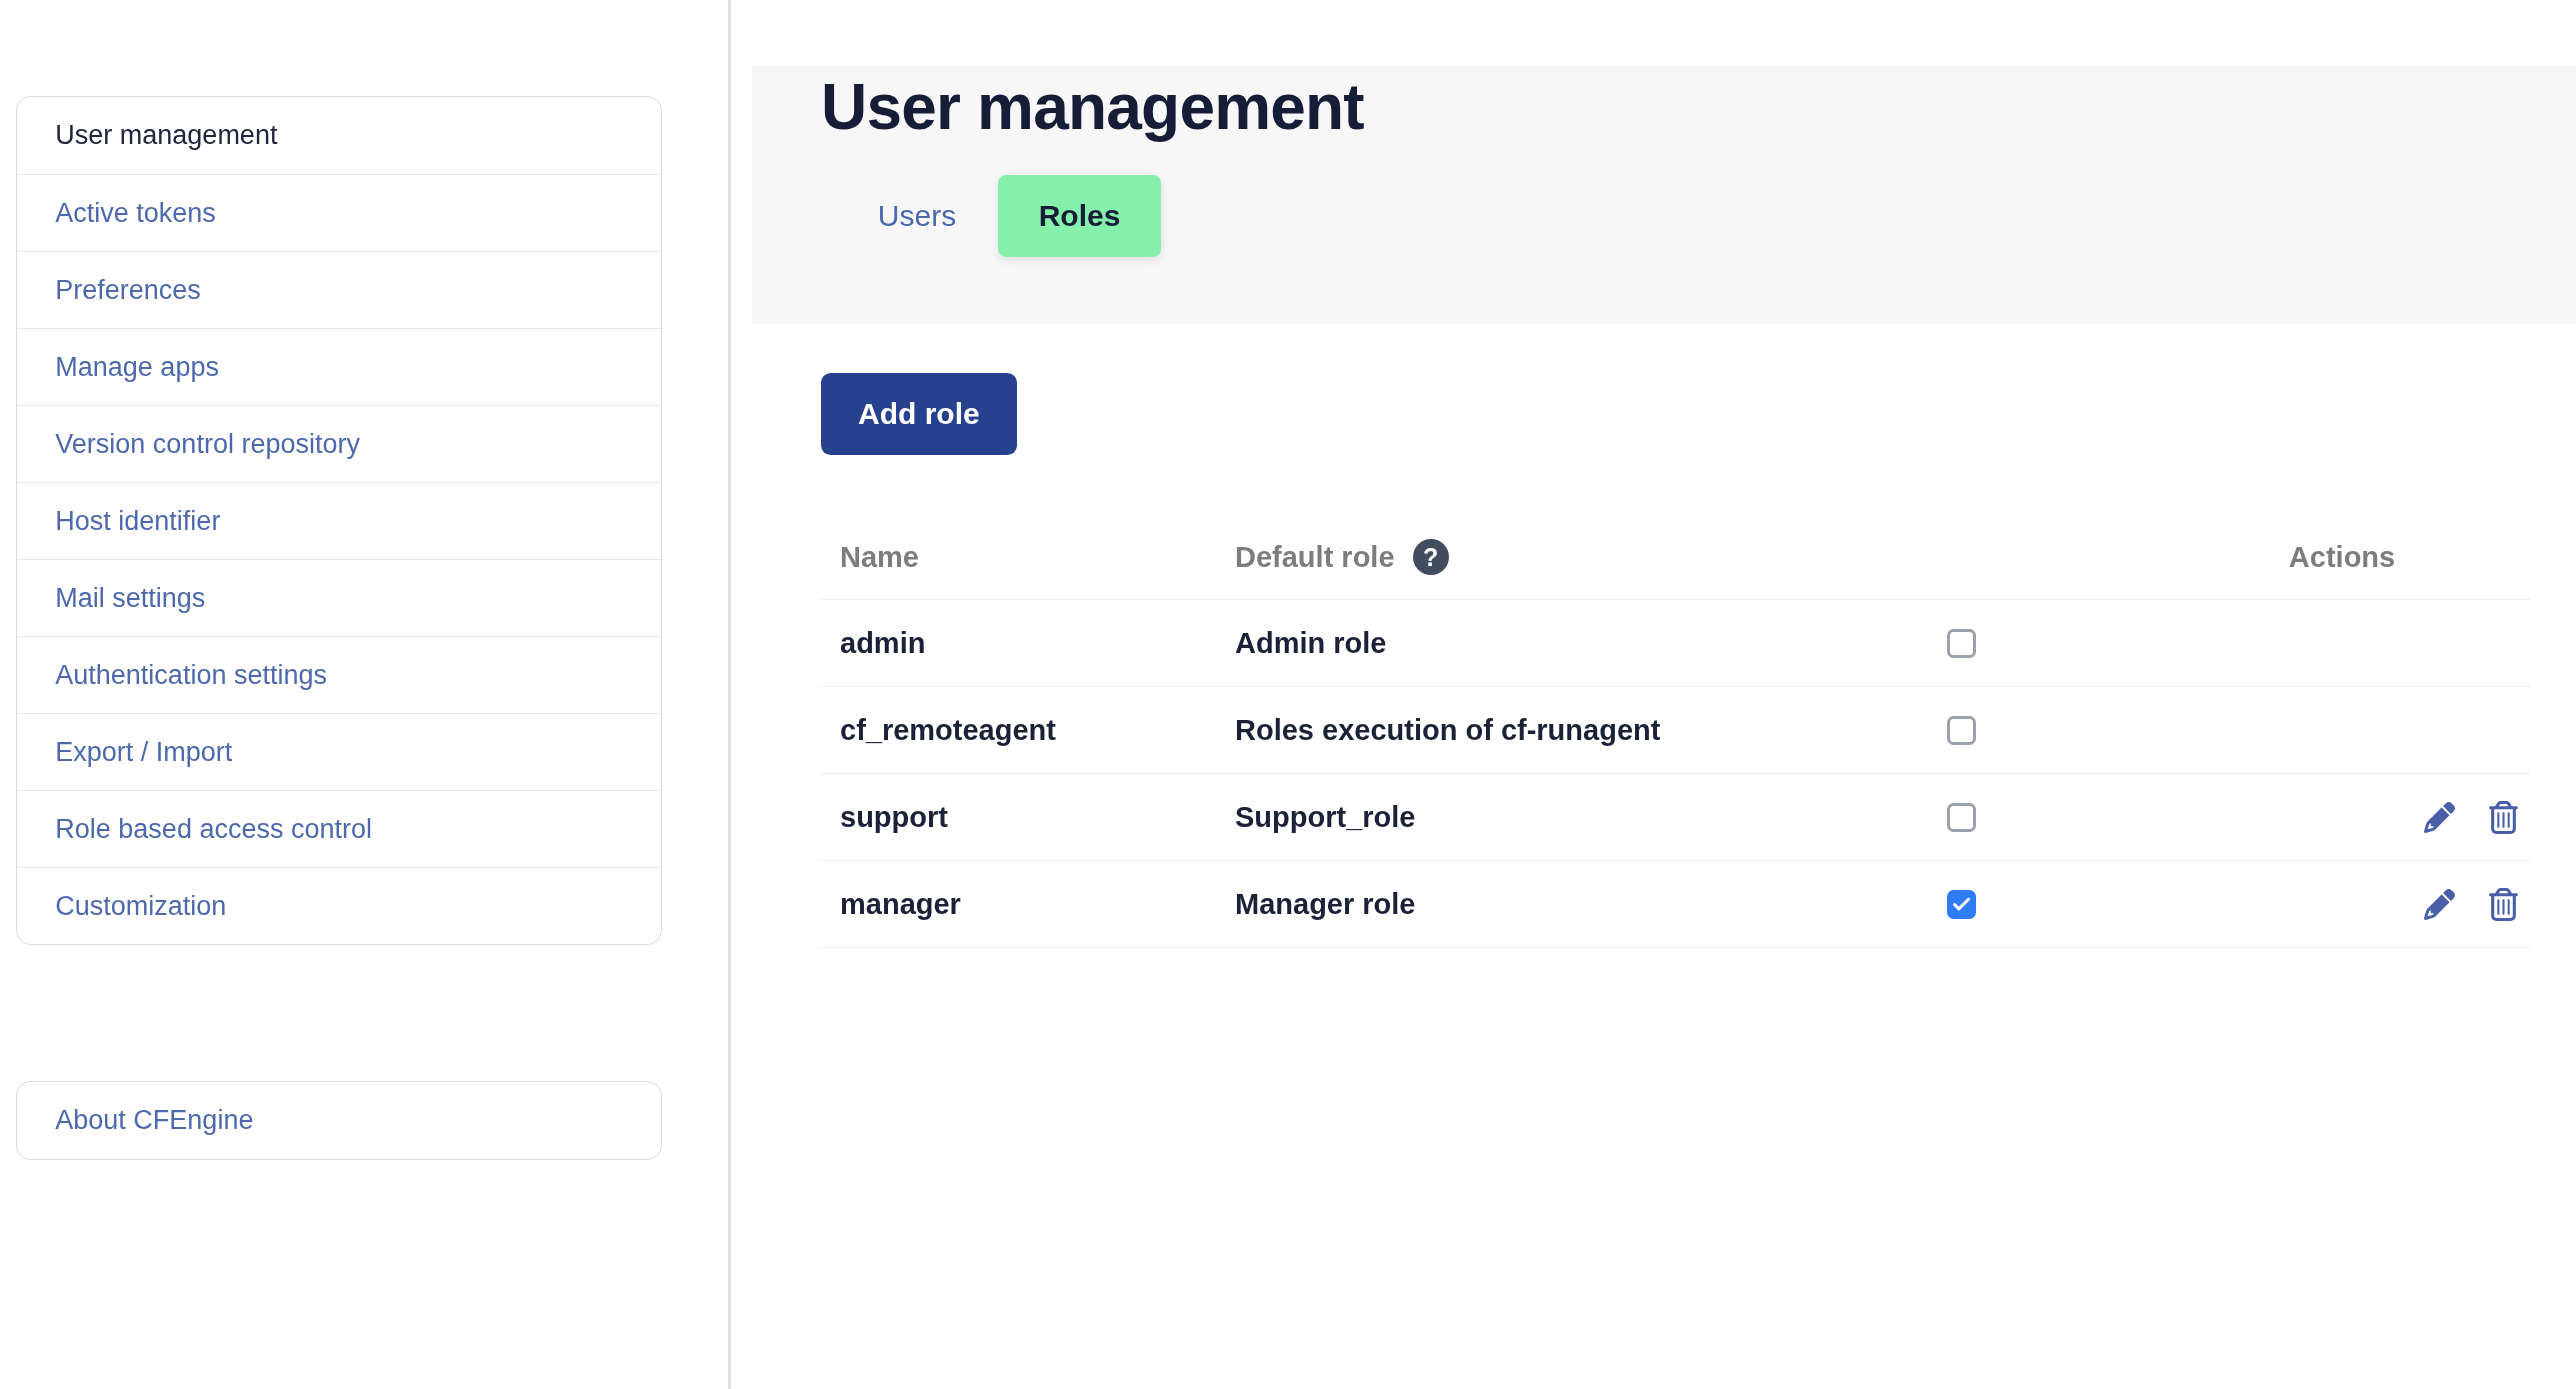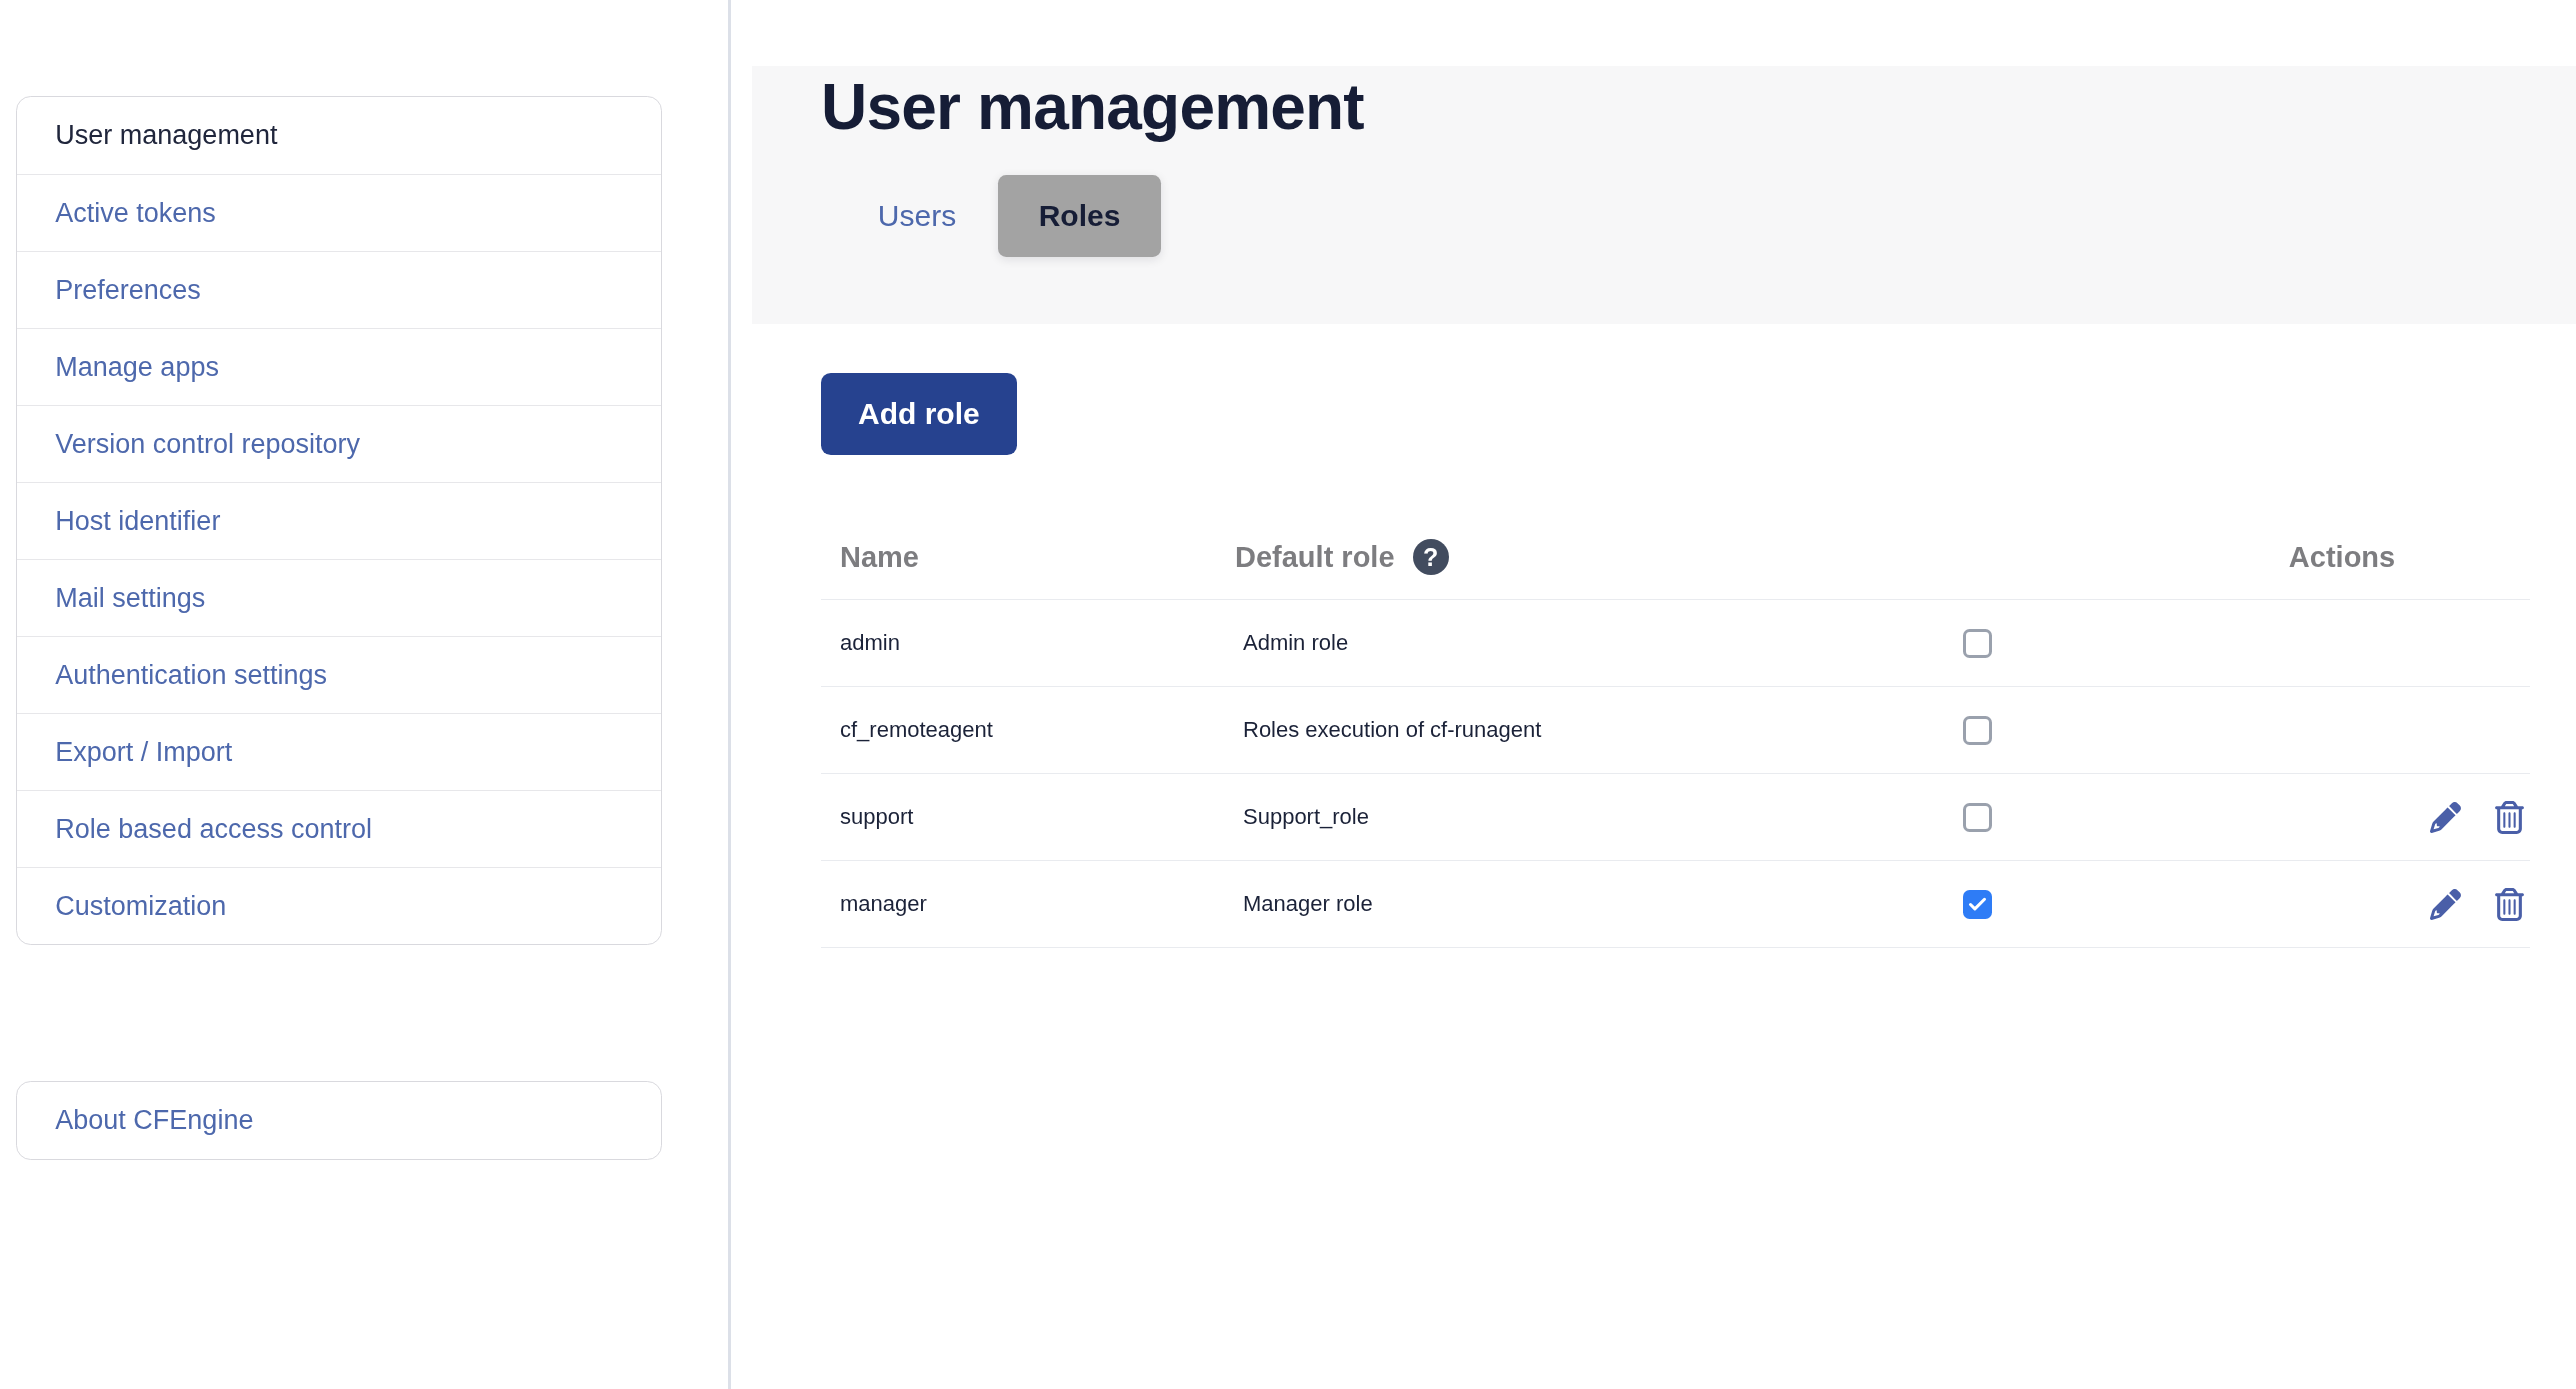--- a/index.html
+++ b/index.html
@@ -21,34 +21,34 @@
 
   
   .header-strip { position: absolute; left: 752px; top: 66px; width: 1824px; height: 258px;
     background: #f7f7f8; }
   .page-title { position: absolute; left: 821px; top: 75px; font-size: 64px;
     font-weight: 800; color: #161d36; line-height: 1; letter-spacing: -0.8px; }
   .tab { position: absolute; top: 175px; height: 82px; display: flex; align-items: center;
     justify-content: center; font-size: 30px; cursor: pointer; }
   .tab-users { left: 864px; width: 106px; color: #4d68ac; }
   .tab-roles { left: 998px; width: 163px; color: #161d36; font-weight: 600; }
-  .tab.active { background: #a3a3a3; border-radius: 8.2px;
+  .tab.active { background: #86efac; border-radius: 8.2px;
     box-shadow: 0 2.4px 9.8px rgba(16,24,40,0.10); }
 
   
   .add-btn { position: absolute; left: 821px; top: 373px; height: 82px; padding: 0 37px;
     background: #26428f; color: #ffffff; font-size: 30px; font-weight: 700; border: none;
     border-radius: 9.8px; cursor: pointer; font-family: inherit; }
 
   
   .roles-table { position: absolute; left: 821px; top: 515px; width: 1709px; }
   .t-head, .t-row { display: grid; grid-template-columns: 414px 705px 465px 1fr;
     align-items: center; border-bottom: 1.6px solid #e9ebef; }
   .t-head { height: 85px; font-size: 29px; font-weight: 700; color: #7d7d80; }
-  .t-row { height: 87px; font-size: 22px; font-weight: 400; color: #1b2238; gap: 8px; }
+  .t-row { height: 87px; font-size: 29px; font-weight: 700; color: #1b2238; }
   .cell-name { padding-left: 19px; }
   .cell-default { display: flex; align-items: center; }
   .cell-actions { display: flex; justify-content: flex-end; align-items: center;
     gap: 31px; padding-right: 9.8px; }
   .head-actions { text-align: right; padding-right: 9.8px; }
 
   .help-badge { width: 36px; height: 36px; border-radius: 50%; background: #424c5f;
     color: #fff; font-size: 25px; font-weight: 800; display: inline-flex;
     align-items: center; justify-content: center; margin-left: 18px; cursor: pointer; }
 

